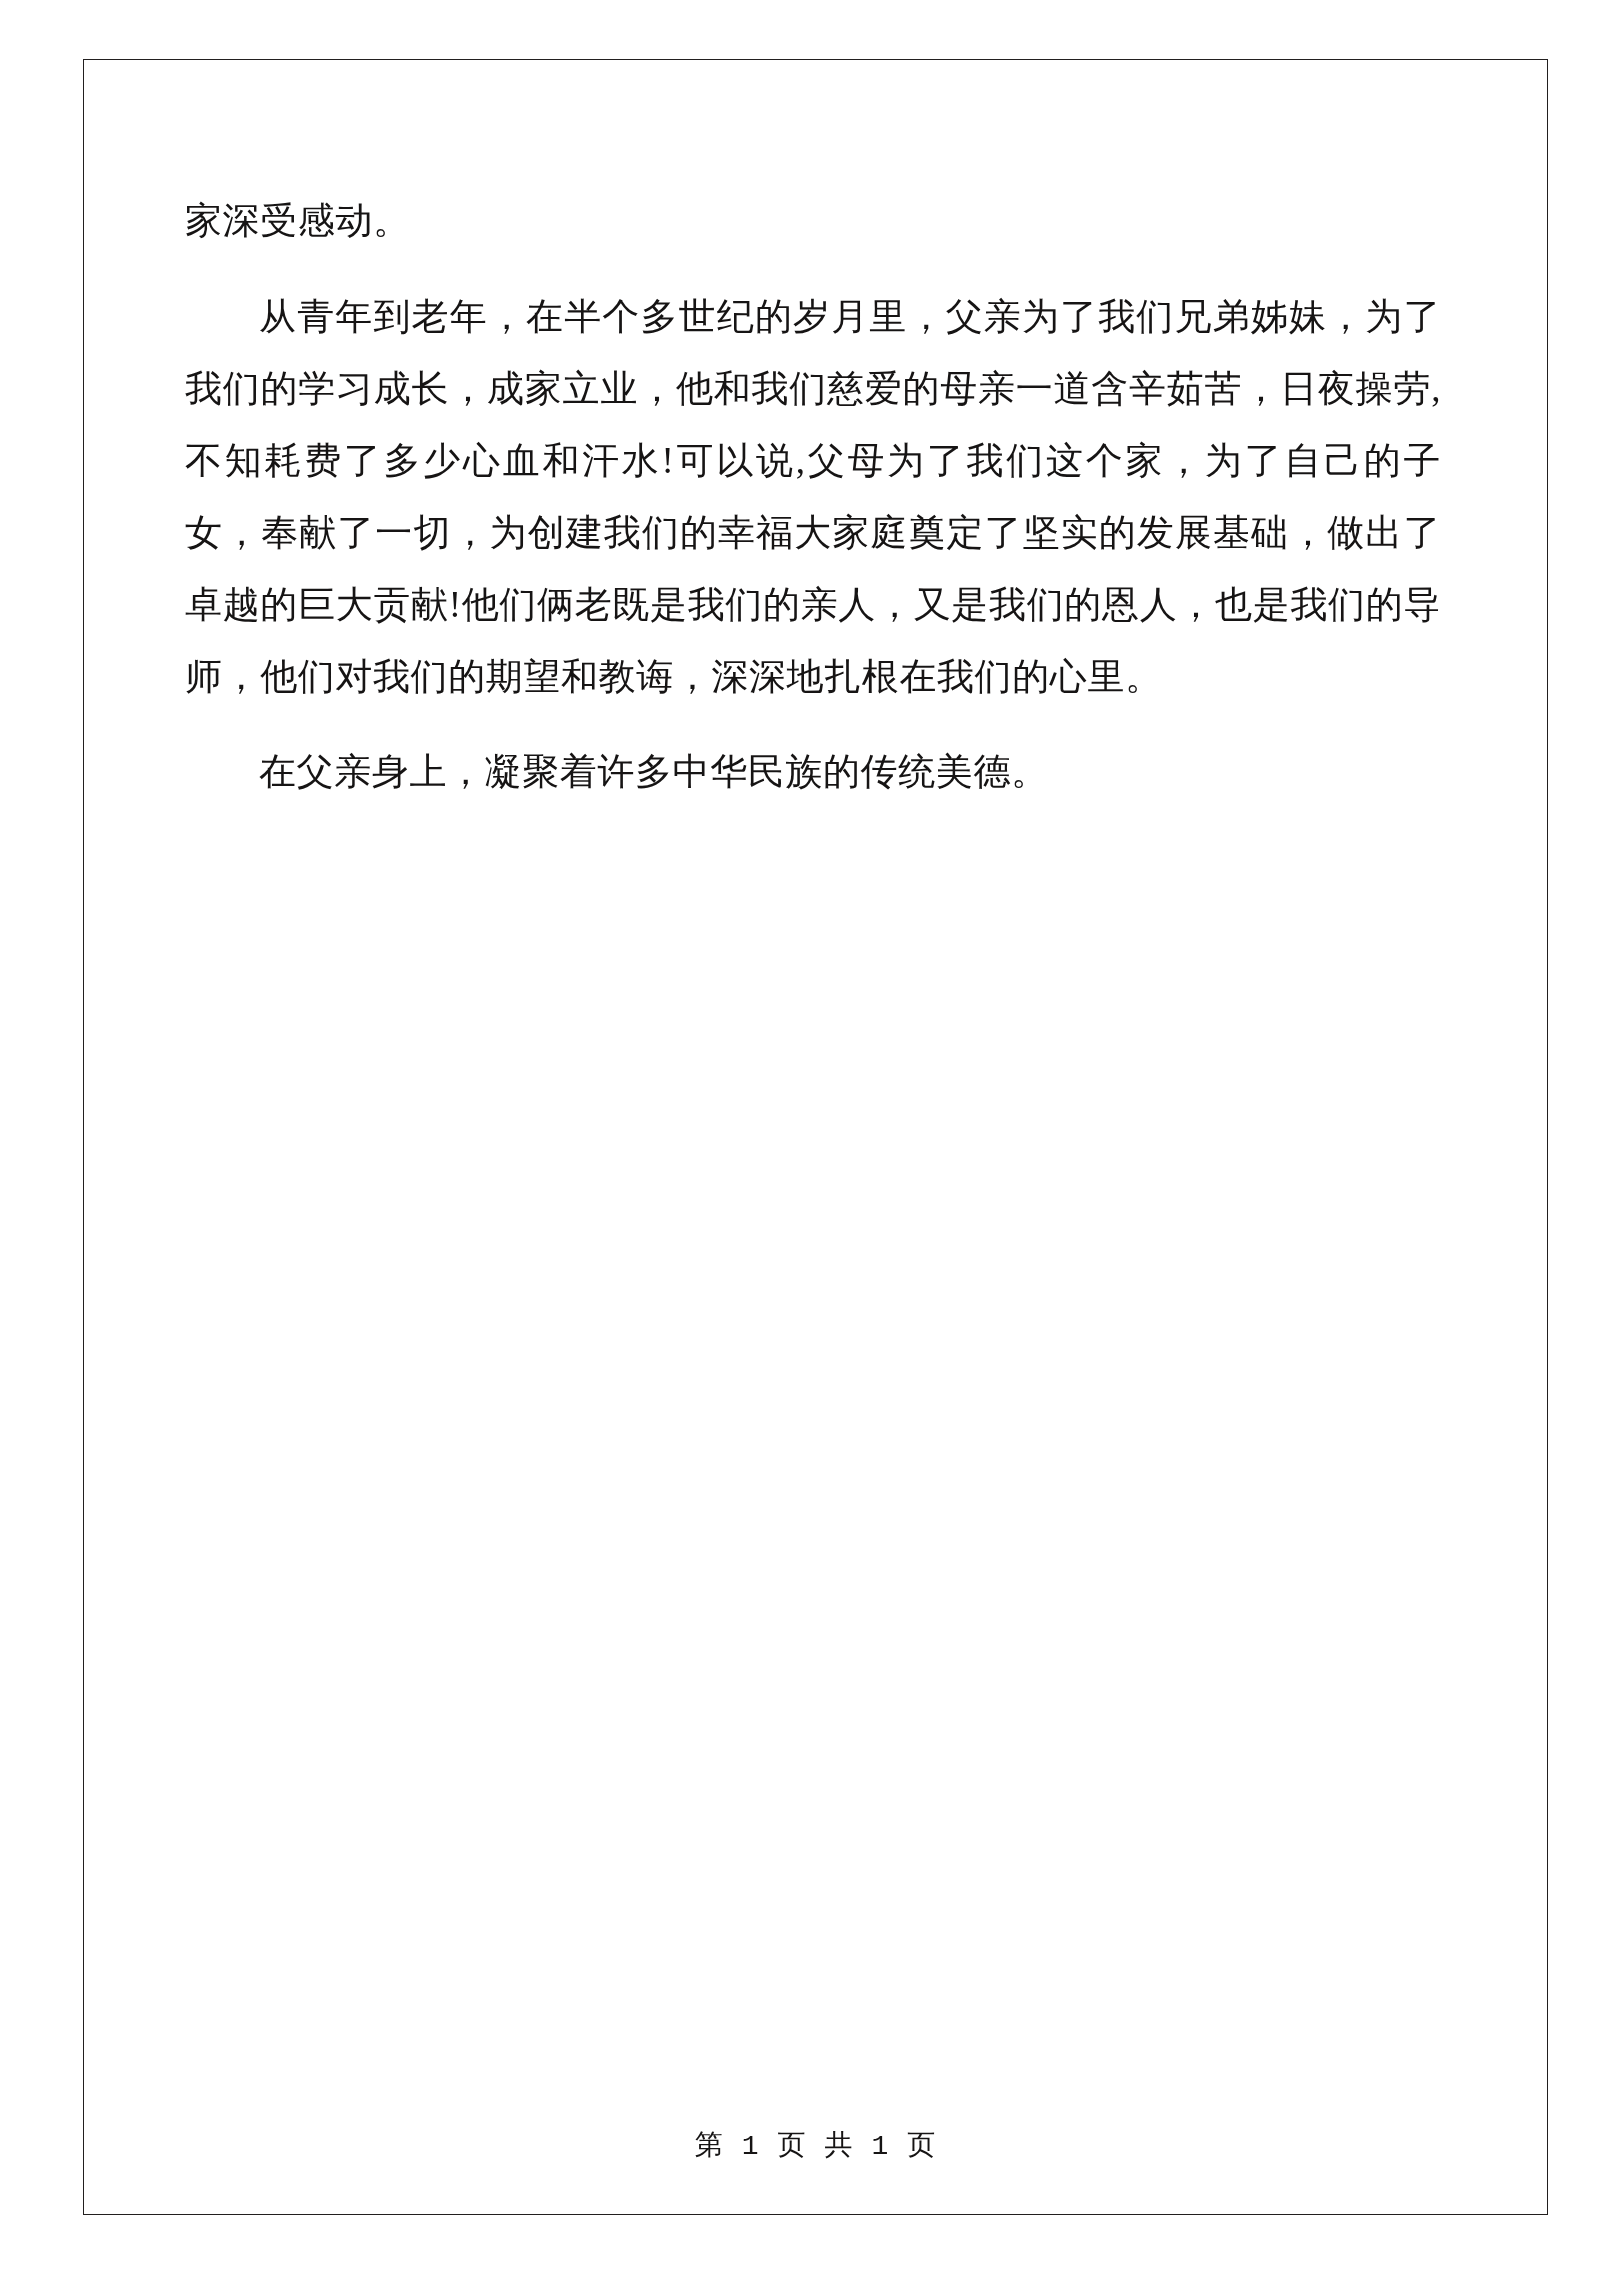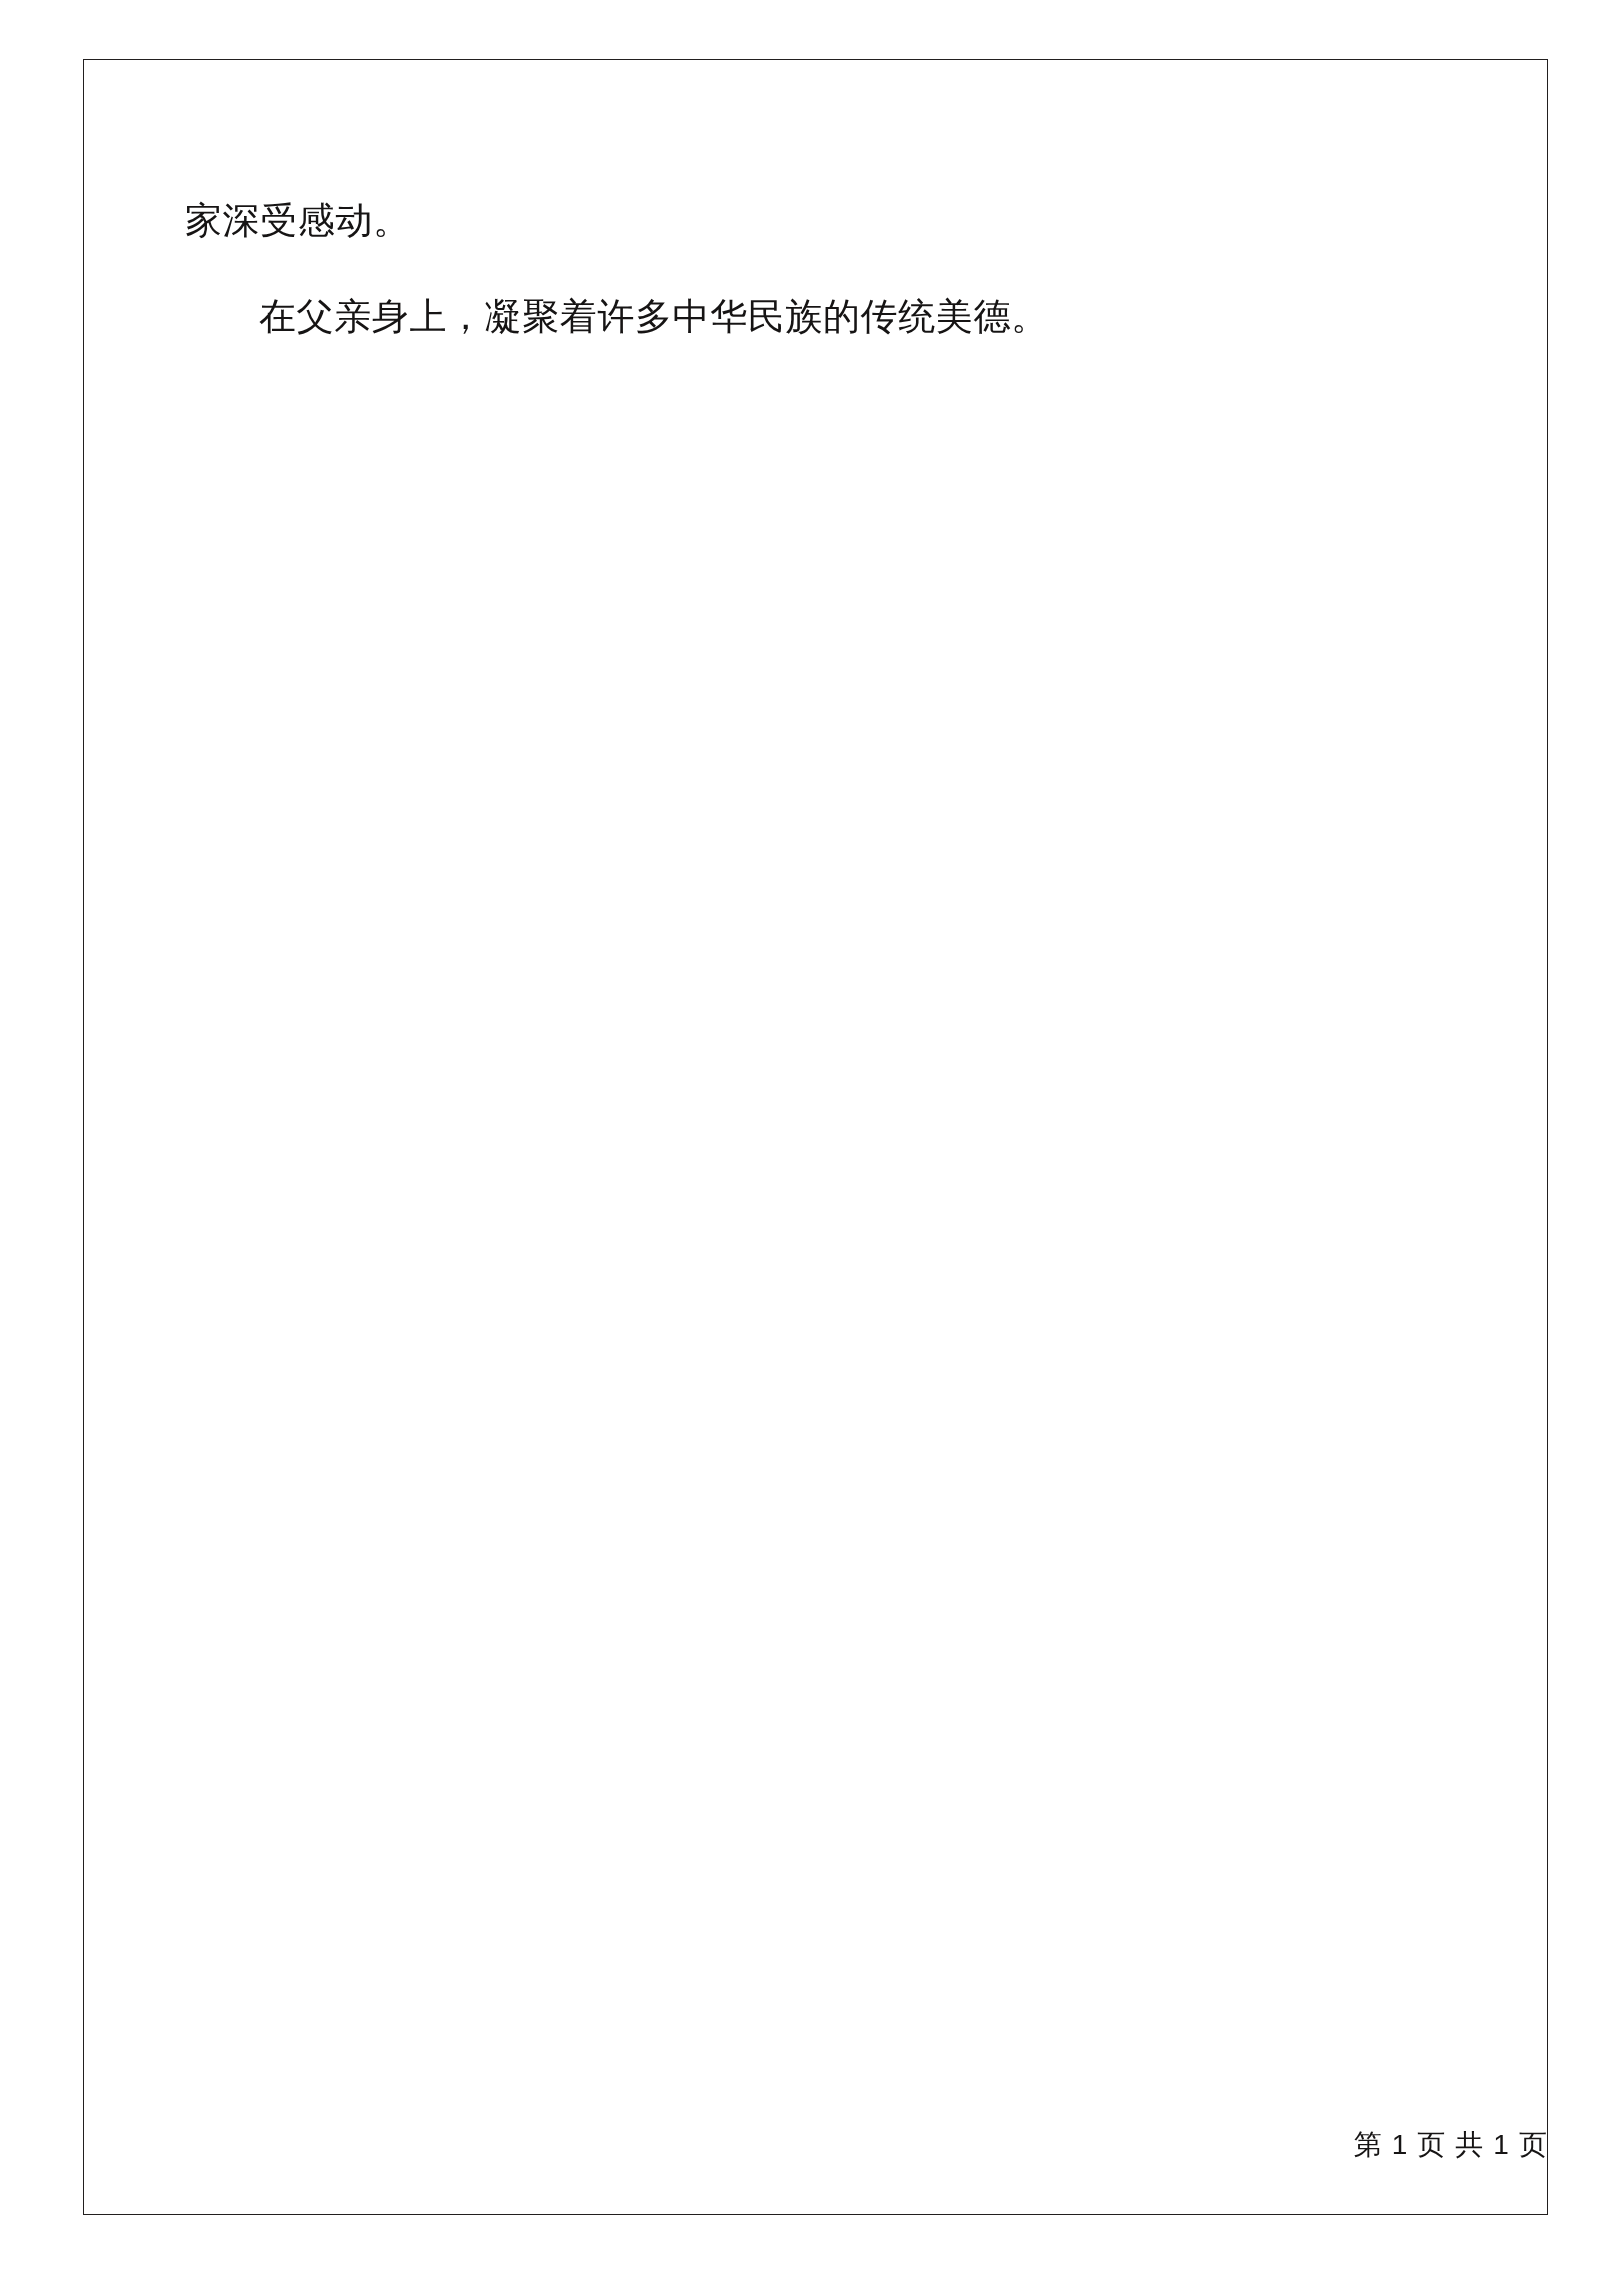--- a/index.html
+++ b/index.html
@@ -44,33 +44,34 @@
     font-family: "Liberation Serif", "DejaVu Serif", serif;
   }
   .doc-para.indent {
     text-indent: 74px;
   }
   .footer {
     position: absolute;
     left: 83px;
     top: 2126px;
     width: 1465px;
-    text-align: right;
+    text-align: center;
     font-size: 28px;
     color: #161414;
     letter-spacing: 1.1px;
-    font-family: Liberation Sans, sans-serif;
+    font-family: Liberation Mono, monospace;
   }
 </style>
 </head>
 <body>
 
 <div class="page-canvas">
   <div class="page-border"></div>
 
   <div class="page-content">
     <p class="doc-para">家深受感动。</p>
+    <p class="doc-para indent">从青年到老年，在半个多世纪的岁月里，父亲为了我们兄弟姊妹，为了我们的学习成长，成家立业，他和我们慈爱的母亲一道含辛茹苦，日夜操劳,不知耗费了多少心血和汗水!可以说,父母为了我们这个家，为了自己的子女，奉献了一切，为创建我们的幸福大家庭奠定了坚实的发展基础，做出了卓越的巨大贡献!他们俩老既是我们的亲人，又是我们的恩人，也是我们的导师，他们对我们的期望和教诲，深深地扎根在我们的心里。</p>
     <p class="doc-para indent">在父亲身上，凝聚着许多中华民族的传统美德。</p>
   </div>
 
   <div class="footer">第 1 页  共 1 页</div>
 </div>
 
 
 </body></html>

